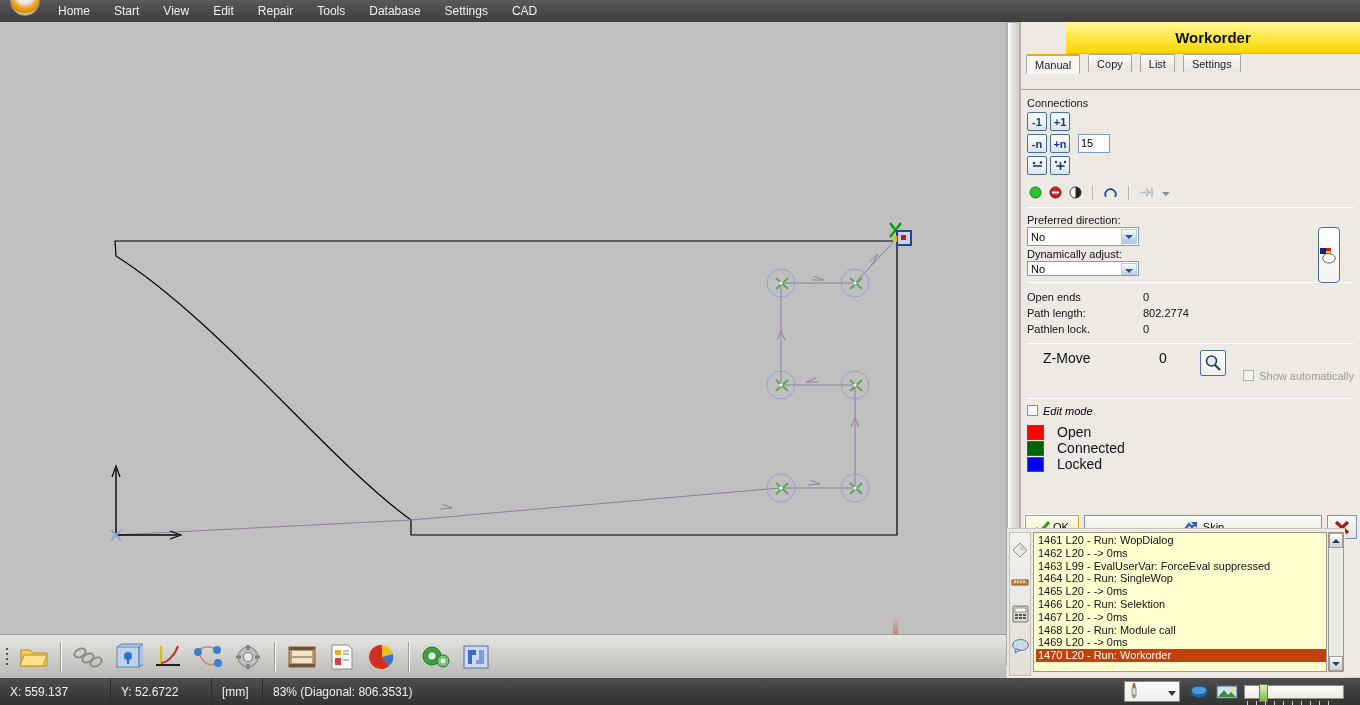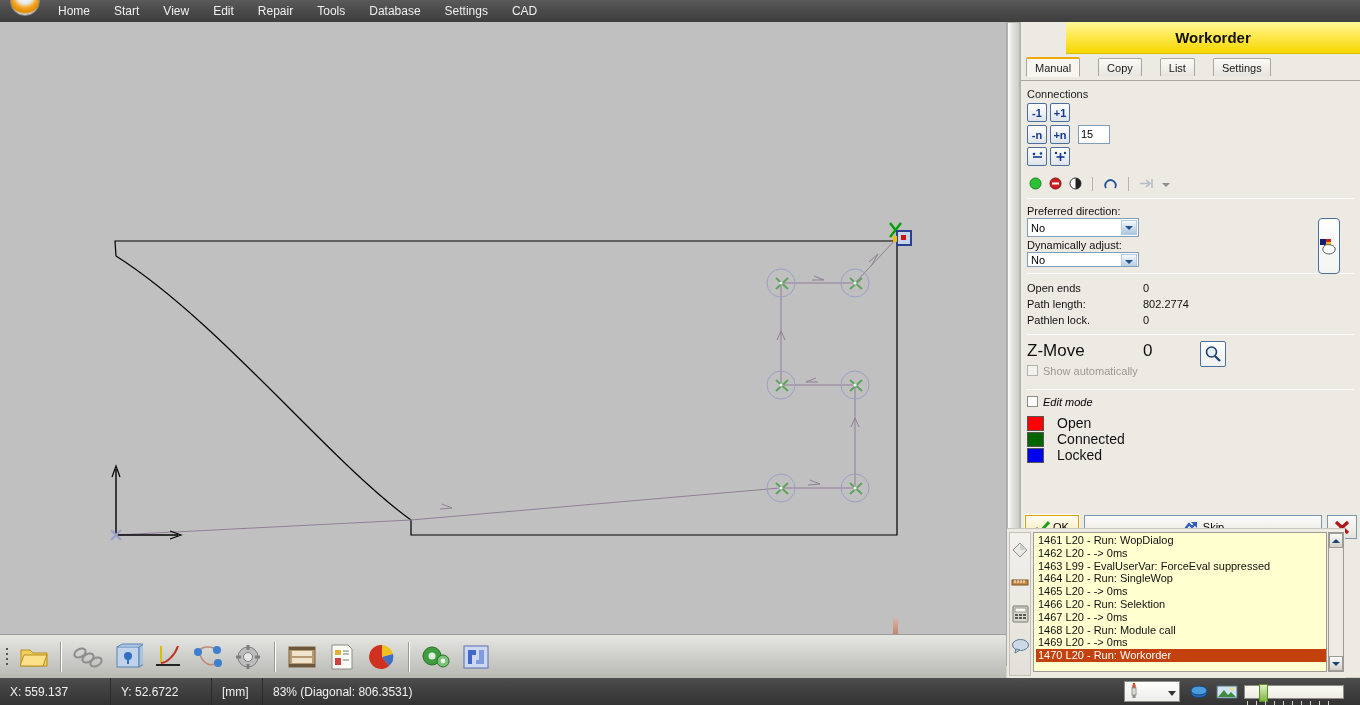--- a/index.html
+++ b/index.html
@@ -76,23 +76,23 @@
     border-left: 1px solid #b8b5ae;
   }
   #panel-title {
     height: 32px; background: linear-gradient(180deg,#fff89a 0%,#ffe94f 45%,#f5d600 100%);
     display: flex; align-items: center; justify-content: center;
     font-size: 15px; font-weight: bold; color: #111;
     border-bottom: 1px solid #d8c000;
     margin-left: 45px;
   }
   #tabstrip {
-    height: 27px; position: relative; background: #eceae3;
+    height: 36px; position: relative; background: #eceae3;
     border-bottom: 1px solid #a9a79f;
-    padding-left: 5px; display: flex; align-items: center; gap: 18px;
+    padding-left: 5px; display: flex; align-items: flex-start; gap: 8px;
   }
   .tab {
     height: 18px; padding: 0 8px; font-size: 11px; line-height: 18px;
     background: linear-gradient(180deg,#fbfbf8,#e7e5de);
     border: 1px solid #a9a79f; border-bottom: none;
     border-radius: 2px 2px 0 0; color: #1a1a1a;
   }
   .tab.active {
     background: #f7f6f1; border-top: 2px solid #f0a90a;
     height: 20px; line-height: 18px; position: relative; z-index: 2;
@@ -141,21 +141,21 @@
     position: absolute; right: 14px; top: 13px; width: 22px; height: 56px;
     border: 1px solid #4a6f9c; border-radius: 4px;
     background: linear-gradient(180deg,#ffffff,#f4f4f2);
     display: flex; align-items: center; justify-content: center;
   }
 
   .info-row { display: flex; font-size: 11px; color: #111; line-height: 16px; }
   .info-row .k { width: 116px; }
   .info-row .v { }
 
-  .zmove-row { display: flex; align-items: center; font-size: 17px; color: #111; }
+  .zmove-row { display: flex; align-items: center; font-size: 14px; color: #111; margin-left: 16px; }
   .mag-btn {
     position: absolute; right: 128px; width: 26px; height: 26px;
     border: 1px solid #4a6f9c; border-radius: 2px;
     background: linear-gradient(180deg,#ffffff,#f0f0ee);
     display: flex; align-items: center; justify-content: center;
   }
   .cbx { width: 11px; height: 11px; border: 1px solid #8e8e87; background: #fff;
         display: inline-block; vertical-align: -1px; margin-right: 5px; }
   .cbx.dim { border-color: #b3b3ac; background: #f2f2ee; }
   .dim-text { color: #9a9a93; }
@@ -611,21 +611,21 @@
         </div>
       </div>
 
       <div class="hr"></div>
 
       <div style="position:relative; height: 42px;">
         <div class="zmove-row">
           <div style="width:116px;">Z-Move</div>
           <div>0</div>
         </div>
-        <div style="margin-top:4px;">
+        <div style="margin-top:4px;text-align:right;">
           <span class="cbx dim"></span><span class="dim-text">Show automatically</span>
         </div>
         <div class="mag-btn" style="top:0;">
           <svg width="18" height="18" viewBox="0 0 18 18">
             <circle cx="7.5" cy="7" r="5" fill="#e6eef6" stroke="#1a3f72" stroke-width="1.6"></circle>
             <line x1="11" y1="11" x2="16" y2="16" stroke="#1a3f72" stroke-width="2.2"></line>
           </svg>
         </div>
       </div>
 

